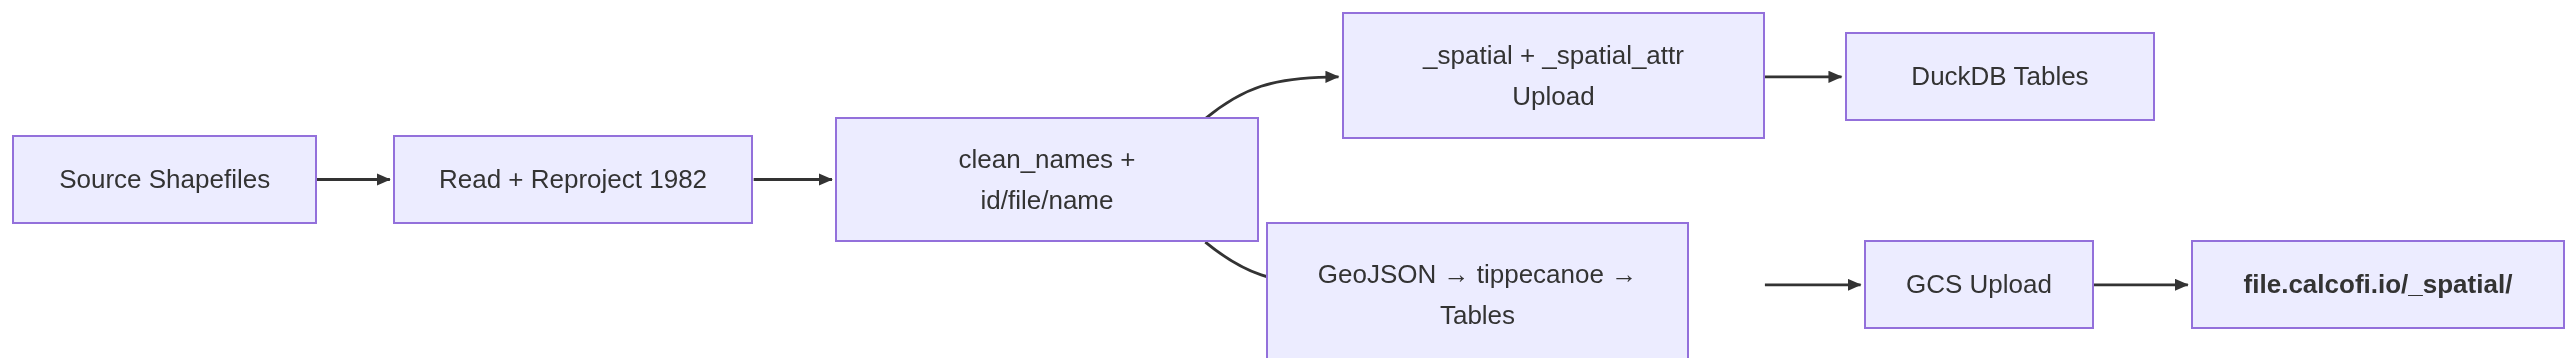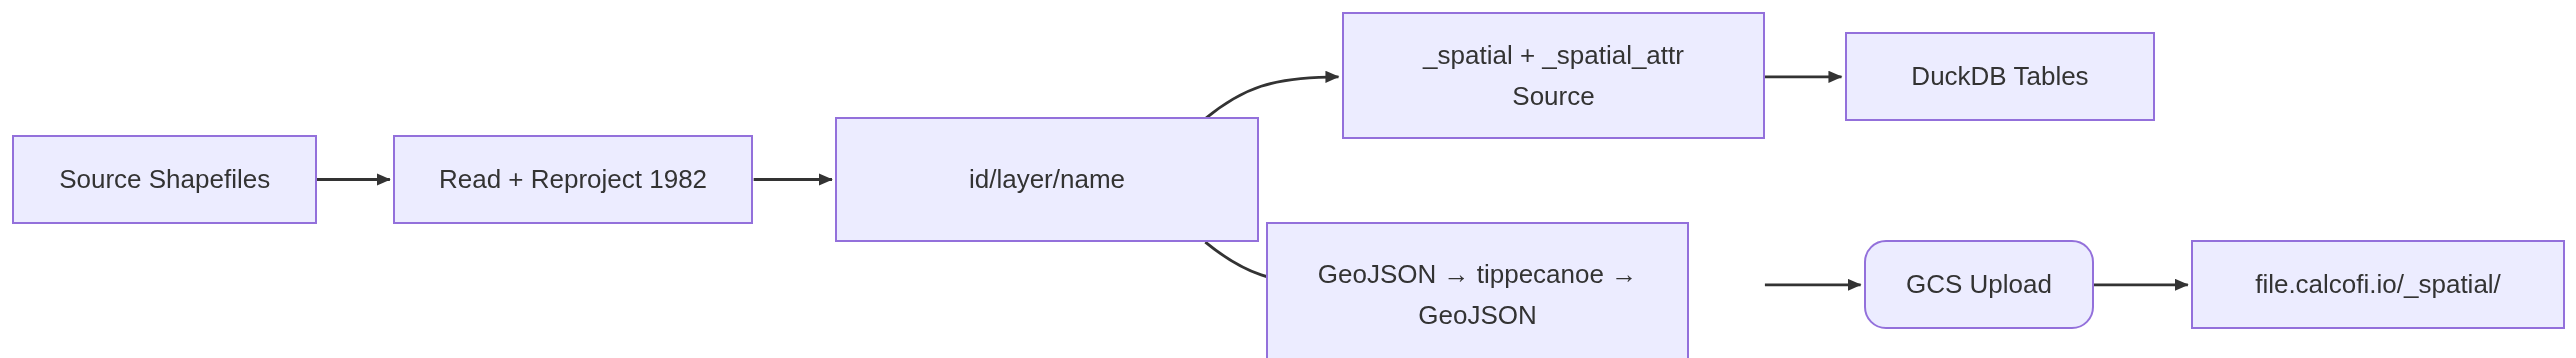--- a/index.html
+++ b/index.html
@@ -42,22 +42,22 @@
     line-height: 41px;
     white-space: nowrap;
   }
   
   .n-source  { left: 12.2px;   top: 135px; width: 305px; height: 89px; }
   .n-read    { left: 393px;  top: 135px; width: 360px; height: 89px; }
   .n-clean   { left: 835px;  top: 117px; width: 424px; height: 125px; }
   .n-parquet { left: 1342px; top: 12.2px;  width: 423px; height: 127px; align-items: center; }
   .n-duckdb  { left: 1845px; top: 32px;  width: 310px; height: 89px; }
   .n-tiles   { left: 1266px; top: 222px; width: 423px; height: 146px; }
-  .n-gcs     { left: 1864px; top: 240px; width: 230px; height: 89px; border-radius: 22px; }
-  .n-web     { left: 2191px; top: 240px; width: 374px; height: 89px; }
+  .n-gcs     { left: 1864px; top: 240px; width: 230px; height: 89px; }
+  .n-web     { left: 2191px; top: 240px; width: 374px; height: 89px; font-weight: bold; }
 </style>
 </head>
 <body>
 
 <div class="canvas">
 
   <svg class="edges" viewBox="0 0 2960 412" xmlns="http://www.w3.org/2000/svg">
     <defs>
       <marker id="arrow" markerUnits="userSpaceOnUse" markerWidth="18" markerHeight="16" refX="15" refY="7" orient="auto">
         <path d="M0,0 L16,7 L0,14 Z" fill="#333333"></path>
@@ -74,35 +74,36 @@
 
   <div class="node n-source">
     <span>Source Shapefiles</span>
   </div>
 
   <div class="node n-read">
     <span>Read + Reproject 1982</span>
   </div>
 
   <div class="node n-clean">
-    <span>id/layer/name</span>
+    <span>clean_names +</span>
+    <span>id/file/name</span>
   </div>
 
   <div class="node n-parquet">
     <span>_spatial + _spatial_attr</span>
-    <span>Source</span>
+    <span>Upload</span>
   </div>
 
   <div class="node n-duckdb">
     <span>DuckDB Tables</span>
   </div>
 
   <div class="node n-tiles">
     <span>GeoJSON → tippecanoe →</span>
-    <span>GeoJSON</span>
+    <span>Tables</span>
   </div>
 
   <div class="node n-gcs">
     <span>GCS Upload</span>
   </div>
 
   <div class="node n-web">
     <span>file.calcofi.io/_spatial/</span>
   </div>
 

